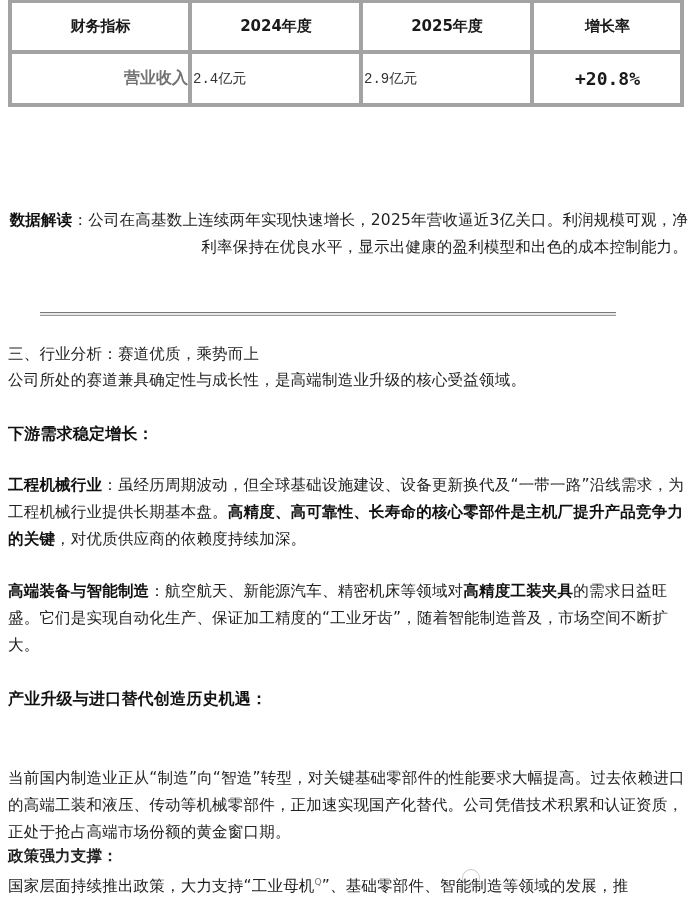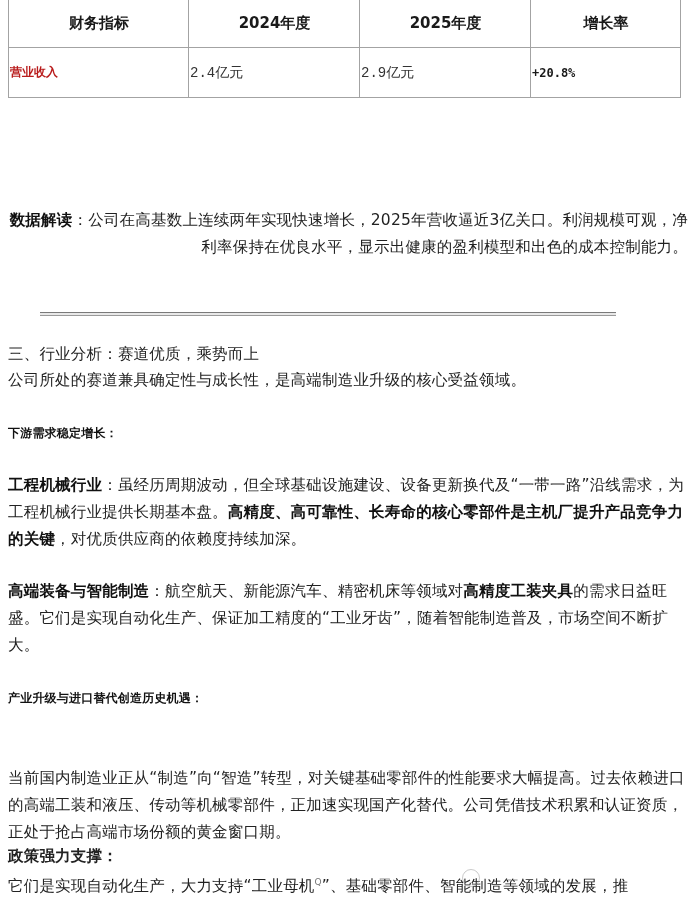--- a/index.html
+++ b/index.html
@@ -7,45 +7,45 @@
     width: 697px; height: 898px; overflow: hidden; position: relative;
     font-family: "DejaVu Sans", "Liberation Sans", sans-serif;
     color: #222222;
   }
   .fin-table {
     position: absolute; left: 8px; top: -1px;
     border-collapse: collapse;
     table-layout: fixed;
   }
   .fin-table td, .fin-table th {
-    border: 1px solid #a3a3a3;
+    border: 4px solid #a3a3a3;
     padding: 0 0 0 1px;
     height: 49px;
     font-size: 15px;
     vertical-align: middle;
   }
   .fin-table th {
     font-weight: bold; text-align: center; height: 47px; color: #1a1a1a;
   }
-  .fin-table td.label { font-weight: bold; font-size: 12px; color: #b91c1c; }
+  .fin-table td.label { font-weight: bold; font-size: 16px; color: #737373; text-align: right; }
   .fin-table td.val { font-family: Liberation Mono, monospace; font-size: 14px; color: #333; }
-  .fin-table td.growth { font-family: "DejaVu Sans Mono", "Liberation Mono", monospace; font-weight: bold; font-size: 12px; color: #1a1a1a; }
+  .fin-table td.growth { font-family: "DejaVu Sans Mono", "Liberation Mono", monospace; font-weight: bold; font-size: 18px; color: #1a1a1a; text-align: center; }
   .col1 { width: 180px; } .col2 { width: 171px; } .col3 { width: 171px; } .col4 { width: 150px; }
 
   .para {
     position: absolute; left: 8px; width: 680px;
     font-size: 15.5px; line-height: 27px; margin: 0; letter-spacing: 0.2px;
   }
   .para b { font-weight: bold; color: #111; }
   .hr {
     position: absolute; left: 40px; top: 312px; width: 576px; height: 2px;
     border-top: 1px solid #7a7a7a; border-bottom: 1px solid #9a9a9a;
     background: #e8e8e8;
   }
-  .heading { font-weight: bold; font-size: 12px; color: #111; }
+  .heading { font-weight: bold; font-size: 16px; color: #111; }
   .watermark {
     position: absolute; left: 462px; top: 866px;
     font-size: 18px; color: rgba(150,150,150,0.45);
     letter-spacing: 3px; pointer-events: none;
   }
   .wm-circle {
     display: inline-block; width: 16px; height: 16px; border: 1.5px solid rgba(150,150,150,0.5);
     border-radius: 50%; vertical-align: middle; margin-right: 4px;
   }
   .search-mark { font-size: 9px; vertical-align: super; color: #777; }
@@ -99,18 +99,18 @@
   <b>高端装备与智能制造</b><span>：</span><span>航空航天、新能源汽车、精密机床等领域对</span><b>高精度工装夹具</b><span>的需求日益旺盛。它们是实现自动化生产、保证加工精度的“工业牙齿”，随着智能制造普及，市场空间不断扩大。</span>
 </p>
 
 <p class="para heading" style="top:685px;">产业升级与进口替代创造历史机遇：</p>
 
 <p class="para" style="top:737px;margin-top:28px;">当前国内制造业正从“制造”向“智造”转型，对关键基础零部件的性能要求大幅提高。过去依赖进口的高端工装和液压、传动等机械零部件，正加速实现国产化替代。公司凭借技术积累和认证资质，正处于抢占高端市场份额的黄金窗口期。</p>
 
 <p class="para" style="top:843px; line-height:26px;font-weight:bold;">政策强力支撑：</p>
 
 <p class="para" style="top:869px; line-height:26px; white-space:nowrap;">
-  <span>它们是实现自动化生产，大力支持“工业母机</span><span class="search-mark">Q</span><span>”、基础零部件、智能制造等领域的发展，推</span>
+  <span>国家层面持续推出政策，大力支持“工业母机</span><span class="search-mark">Q</span><span>”、基础零部件、智能制造等领域的发展，推</span>
 </p>
 
 <div class="watermark">
   <span class="wm-circle"></span>
 </div>
 
 </body></html>

